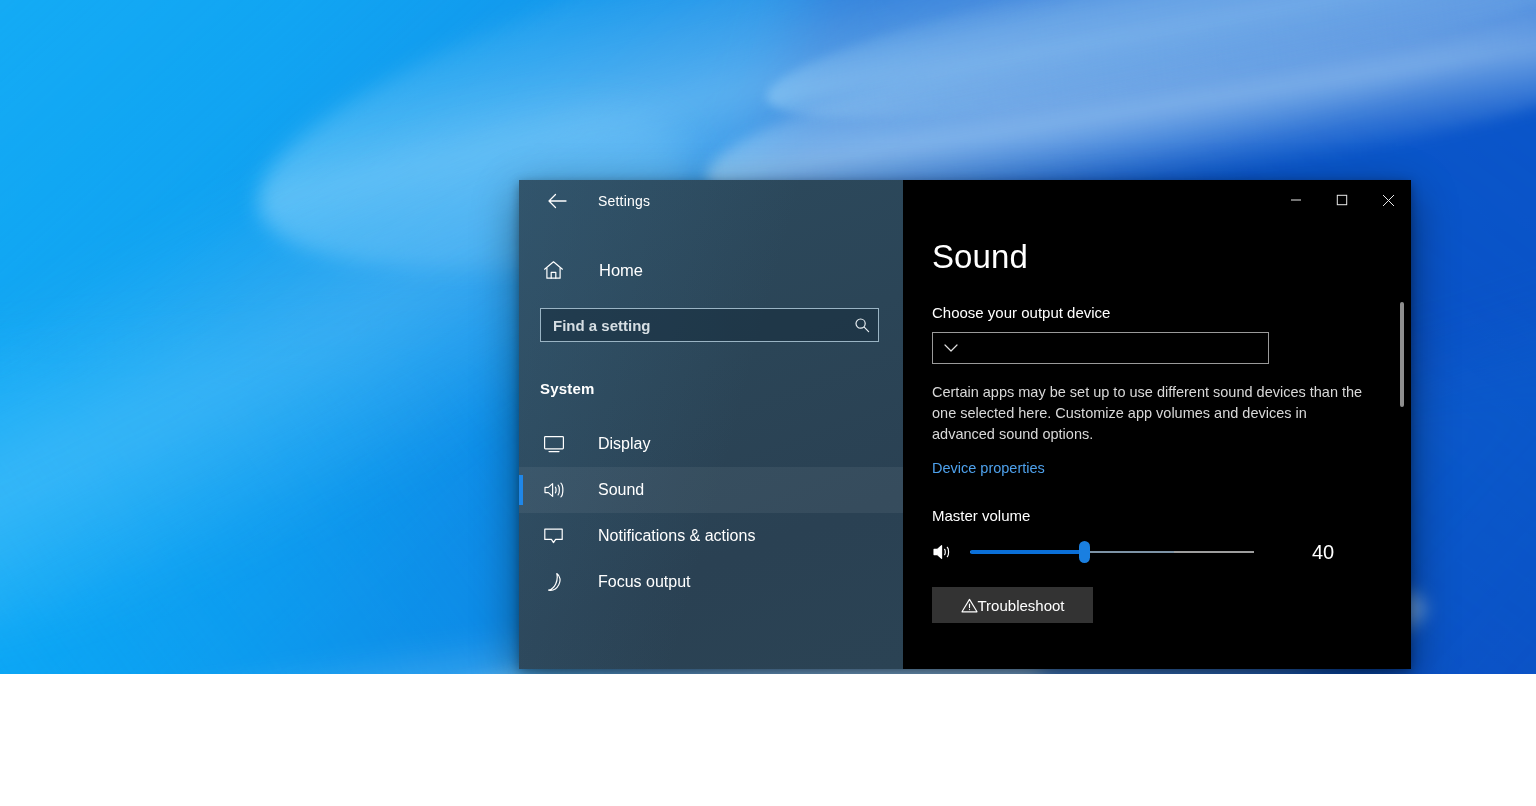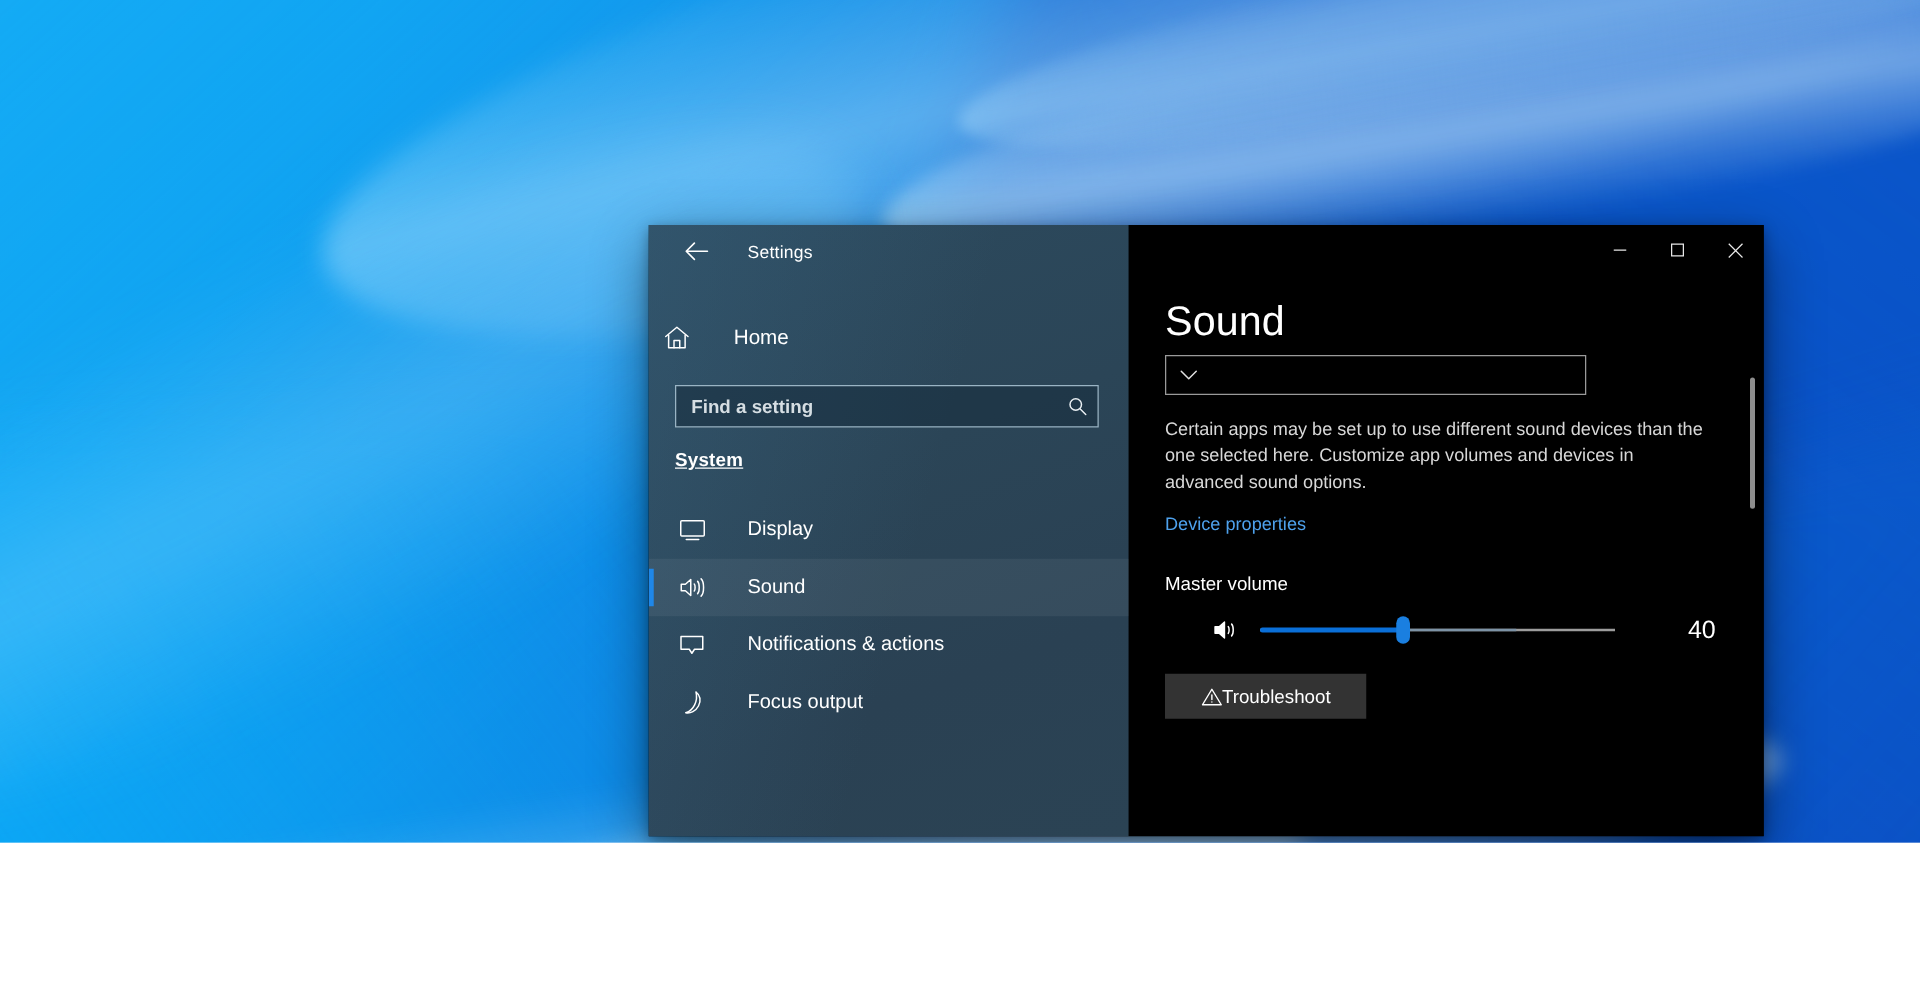--- a/index.html
+++ b/index.html
@@ -164,21 +164,21 @@
     letter-spacing: 0.2px;
   }
 
   .home-row {
     position: relative;
     z-index: 2;
     display: flex;
     align-items: center;
     height: 40px;
     margin-top: 28px;
-    padding-left: 12px;
+    padding-left: 24px;
     cursor: pointer;
   }
   .home-row .nav-icon { width: 30px; display:flex; align-items:center; color:#fff; }
   .home-row .nav-label {
     margin-left: 26px;
     color: #ffffff;
     font-size: 16.5px;
   }
 
   .search-wrap {
@@ -204,26 +204,25 @@
     font-family: "Liberation Sans", sans-serif;
     font-size: 15px;
     font-weight: bold;
   }
   .search-box input::placeholder { color: #d6dee3; opacity: 1; }
   .search-icon { color: #e8eef2; display:flex; align-items:center; margin-left:6px; }
 
   .section-header {
     position: relative;
     z-index: 2;
-    margin: 18px 0 0 21px;
+    margin: 38px 0 0 21px;
     color: #ffffff;
     font-size: 15px;
     font-weight: bold;
     letter-spacing: 0.2px;
-    text-decoration: underline;
   }
 
   .nav-list { position: relative; z-index: 2; margin-top: 24px; }
   .nav-item {
     position: relative;
     display: flex;
     align-items: center;
     height: 46px;
     padding-left: 24px;
     cursor: pointer;
@@ -334,21 +333,20 @@
   .volume-label {
     color: #ffffff;
     font-size: 15px;
     margin-top: 30px;
   }
 
   .volume-row {
     display: flex;
     align-items: center;
     margin-top: 16px;
-    justify-content: center;
   }
   .speaker-icon { width: 30px; color: #ffffff; display: flex; align-items: center; }
 
   .slider {
     position: relative;
     width: 284px;
     height: 24px;
     margin-left: 8px;
     cursor: pointer;
   }
@@ -539,20 +537,21 @@
           <svg width="13" height="13" viewBox="0 0 13 13" aria-hidden="true">
             <path d="M1 1L12 12M12 1L1 12" stroke="currentColor" stroke-width="1"></path>
           </svg>
         </div>
       </div>
 
       <div class="content-body">
 
         <div class="page-title">Sound</div>
 
+        <div class="field-label">Choose your output device</div>
 
         <div class="dropdown">
           <span class="dd-chevron">
             <svg width="14" height="9" viewBox="0 0 14 9" fill="none" aria-hidden="true">
               <path d="M1 1L7 7L13 1" stroke="currentColor" stroke-width="1.2" stroke-linecap="round" stroke-linejoin="round"></path>
             </svg>
           </span>
         </div>
 
         <div class="help-text">Certain apps may be set up to use different sound devices than the one selected here. Customize app volumes and devices in advanced sound options.</div>

